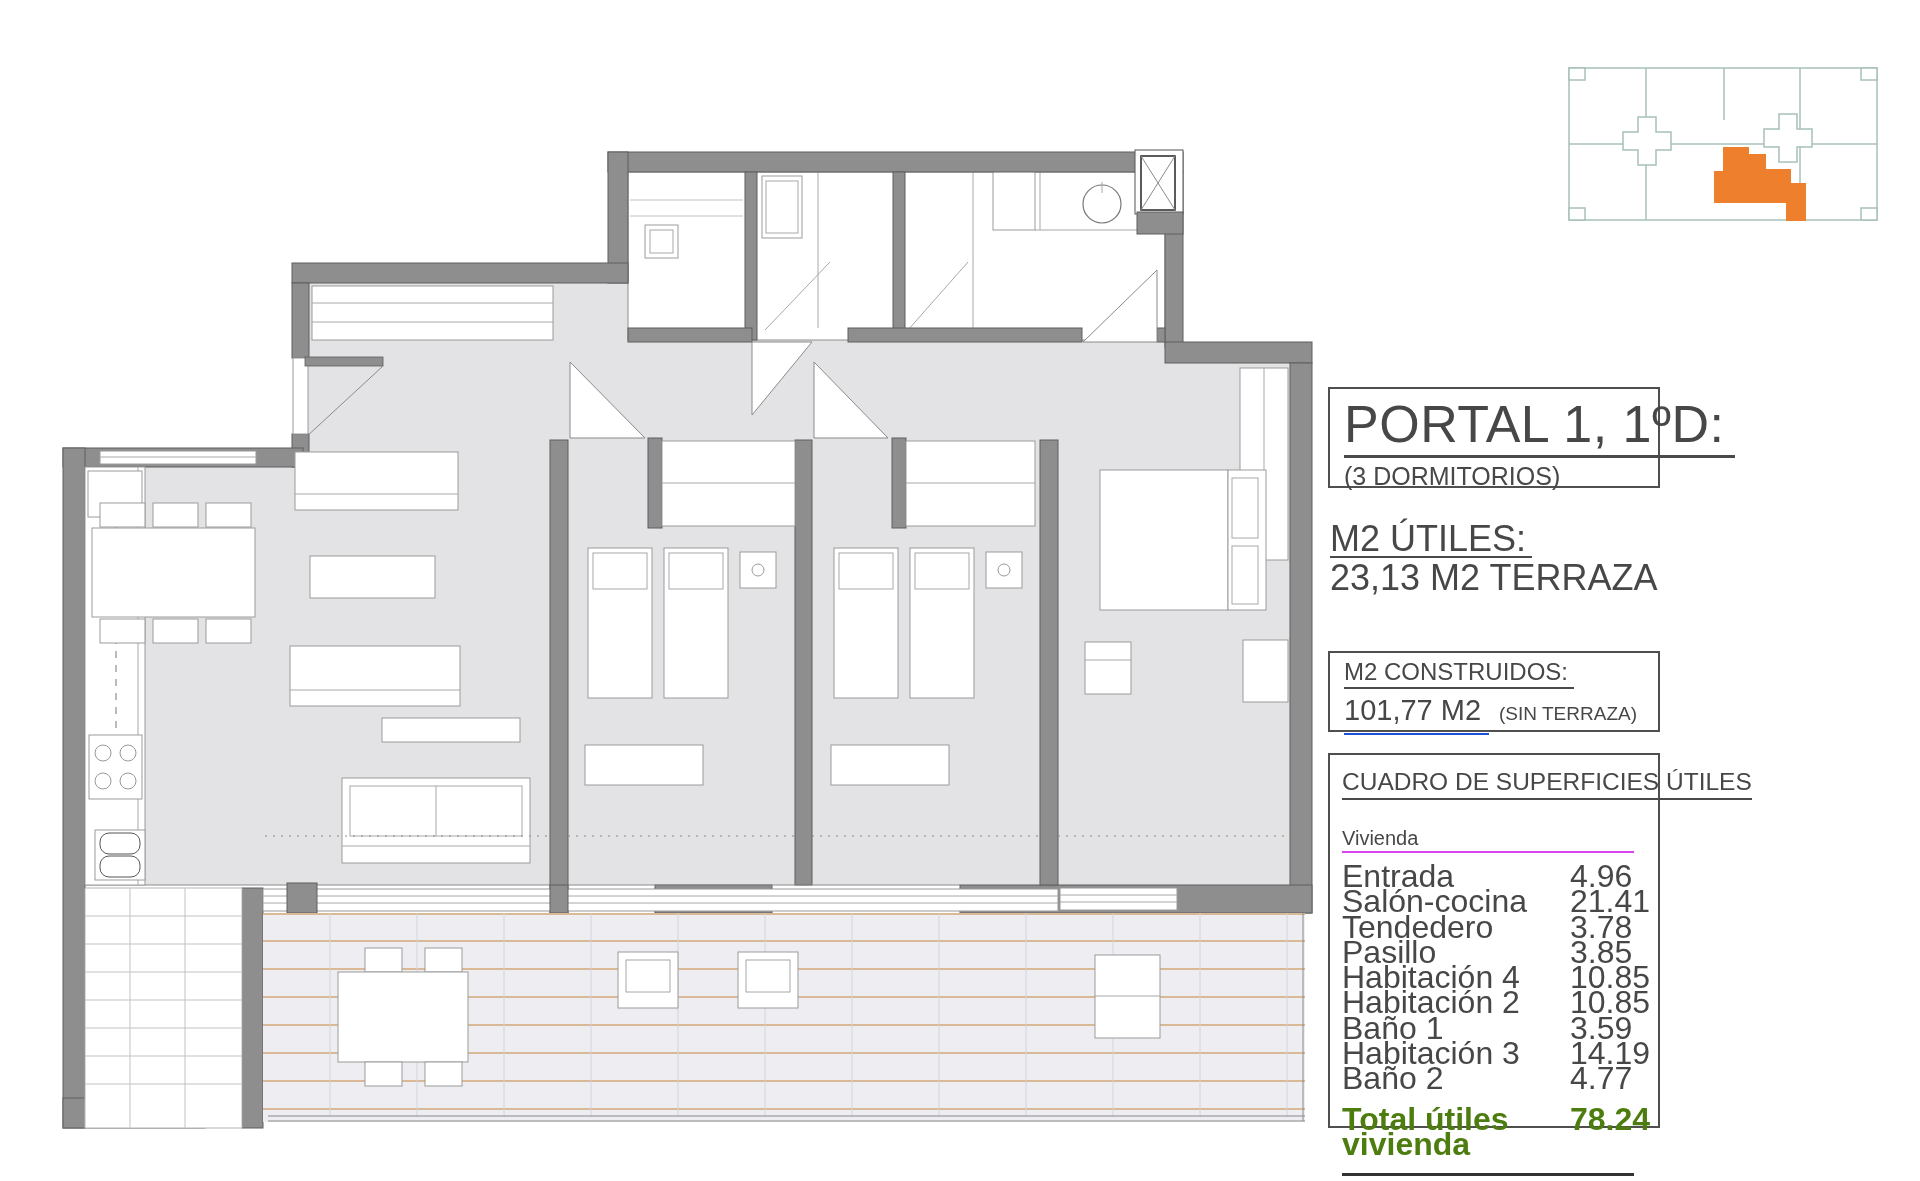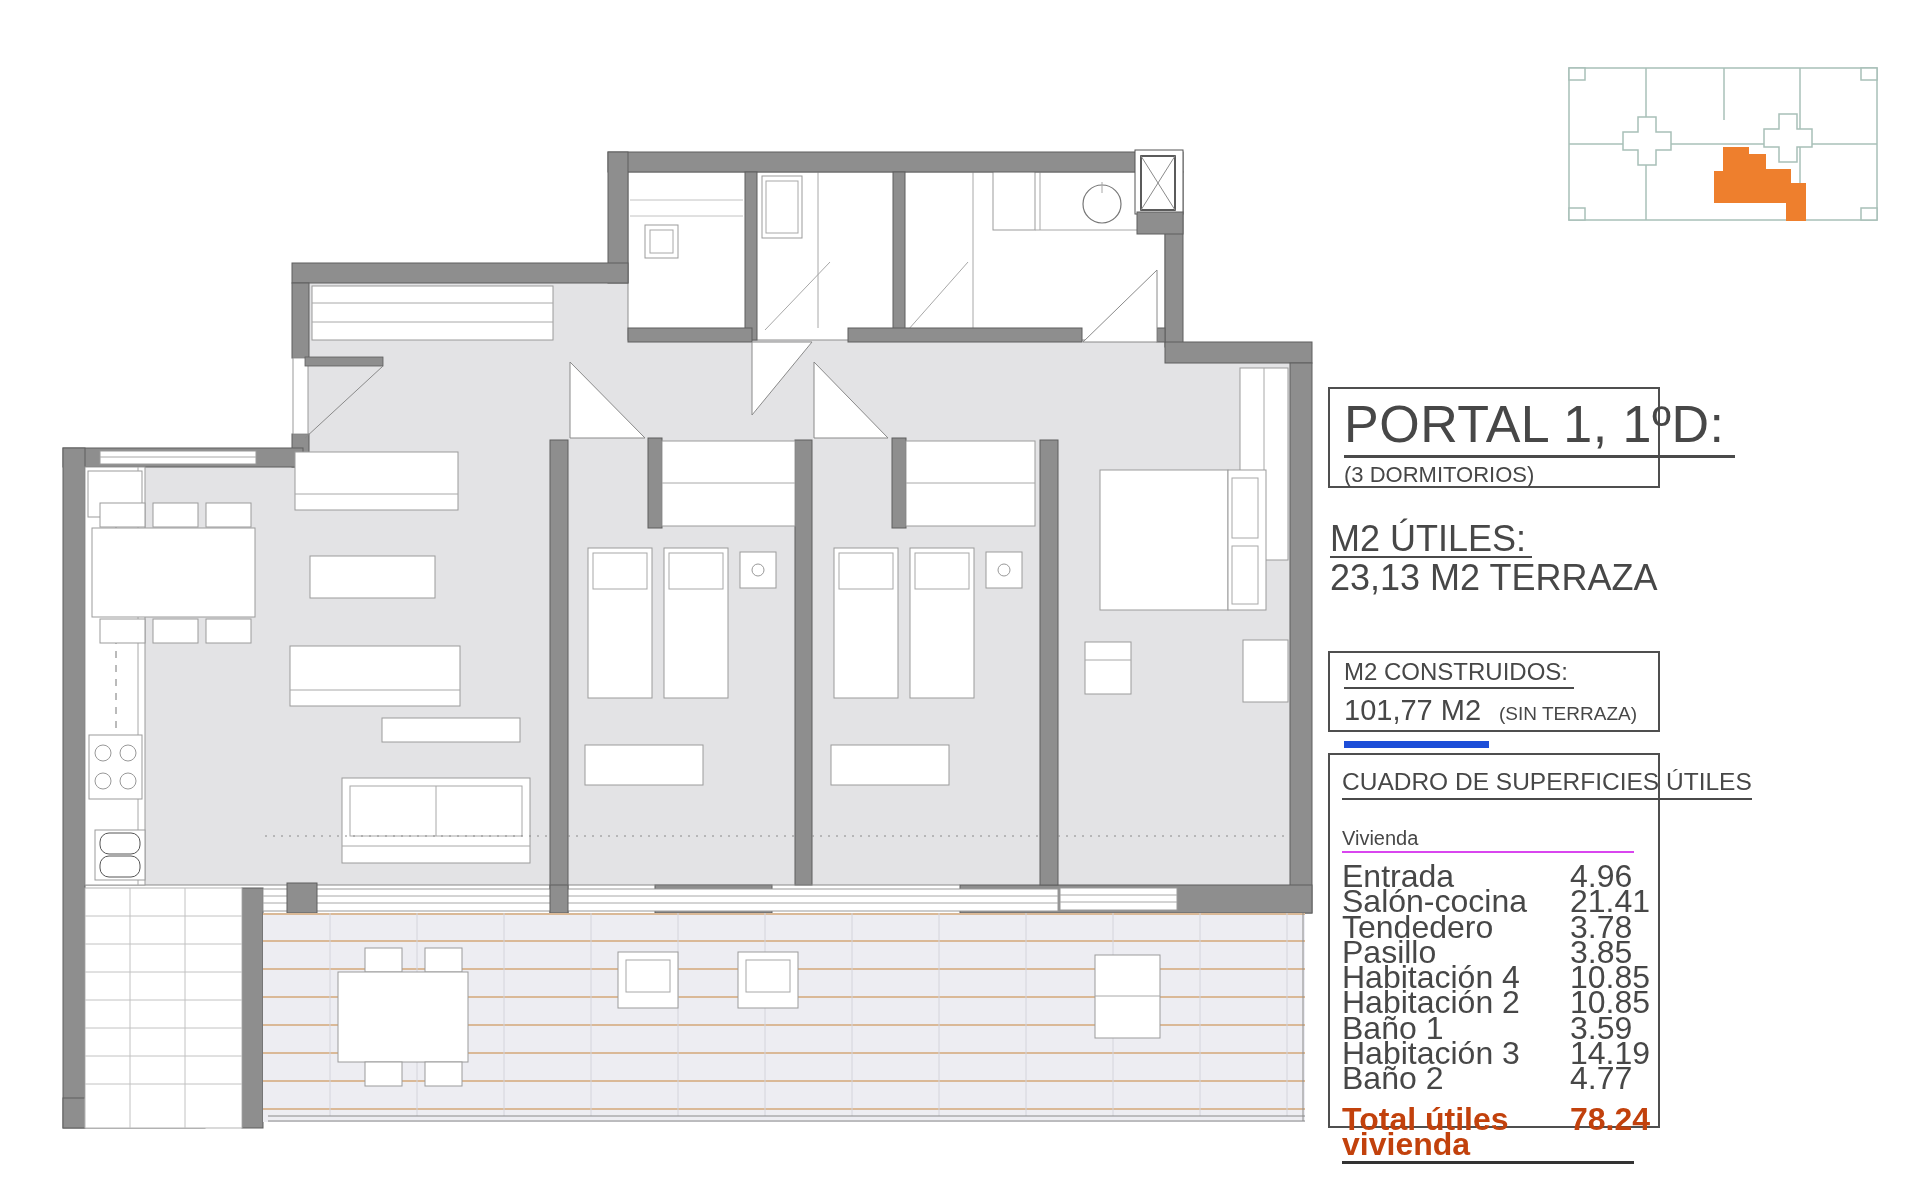--- a/index.html
+++ b/index.html
@@ -19,38 +19,38 @@
   .door{fill:#ffffff;stroke:#8a8a8a;stroke-width:1;}
   .tl{stroke:#c8853c;stroke-width:1.2;fill:none;}
   .tv{stroke:#d4d4db;stroke-width:1;fill:none;}
   .grid{stroke:#c2c2c2;stroke-width:1;fill:none;}
   .kp{stroke:#a8c0b8;stroke-width:1.5;fill:none;}
   .kpf{stroke:#a8c0b8;stroke-width:1.5;fill:#ffffff;}
 
   .pbox{position:absolute;border:2px solid #4f4f4f;background:#fff;box-sizing:border-box;}
   #portal-box{left:1328px;top:387px;width:332px;height:101px;padding:5px 14px;}
   .portal-title{font-size:52px;letter-spacing:.5px;display:inline-block;border-bottom:3px solid #4a4a4a;padding:0 10px 1px 0;white-space:nowrap;}
-  .portal-sub{font-size:22px;margin-top:4px;}
+  .portal-sub{font-size:25px;margin-top:4px;}
 
   #utiles{position:absolute;left:1330px;top:522px;width:332px;font-size:36px;line-height:33px;}
   .u-head{display:inline-block;border-bottom:2px solid #4a4a4a;padding:0 6px 1px 0;margin-bottom:3px;}
 
   #construidos-box{left:1328px;top:651px;width:332px;height:81px;padding:5px 14px;}
   .c-head{font-size:24px;display:inline-block;border-bottom:2px solid #4a4a4a;padding:0 6px 1px 0;}
   .c-line{margin-top:5px;font-size:29px;white-space:nowrap;}
-  .c-value{display:inline-block;border-bottom:7px solid #1d4ed8;padding:0 8px 14px 0;}
+  .c-value{display:inline-block;border-bottom:2px solid #1d4ed8;padding:0 8px 6px 0;}
   .c-note{font-size:19px;margin-left:10px;}
 
   #surfaces-box{left:1328px;top:753px;width:332px;height:375px;padding:13px 12px;}
   .s-head{font-size:24.5px;display:inline-block;border-bottom:2px solid #4a4a4a;padding-bottom:2px;margin-bottom:25px;white-space:nowrap;}
   .s-group{font-size:20px;width:292px;border-bottom:2px solid #d946ef;line-height:26px;margin-bottom:11px;}
   .srow{display:flex;width:292px;font-size:32px;line-height:25.3px;}
   .sl{flex:1;}
   .sv{width:64px;}
-  .srow.total{margin-top:15px;font-weight:bold;border-bottom:3px solid #333;padding-bottom:4px;color:#c2410c;}
+  .srow.total{margin-top:15px;font-weight:bold;border-bottom:3px solid #333;padding-bottom:16px;color:#4d7c0f;}
 </style>
 </head>
 <body>
 
 <svg width="1920" height="1181" viewBox="0 0 1920 1181">
 
   <g>
     <path class="floor" d="M 303,283 H 628 V 340 H 1165 V 363 H 1290 V 885 H 85 V 467 H 303 Z"></path>
   </g>
 

